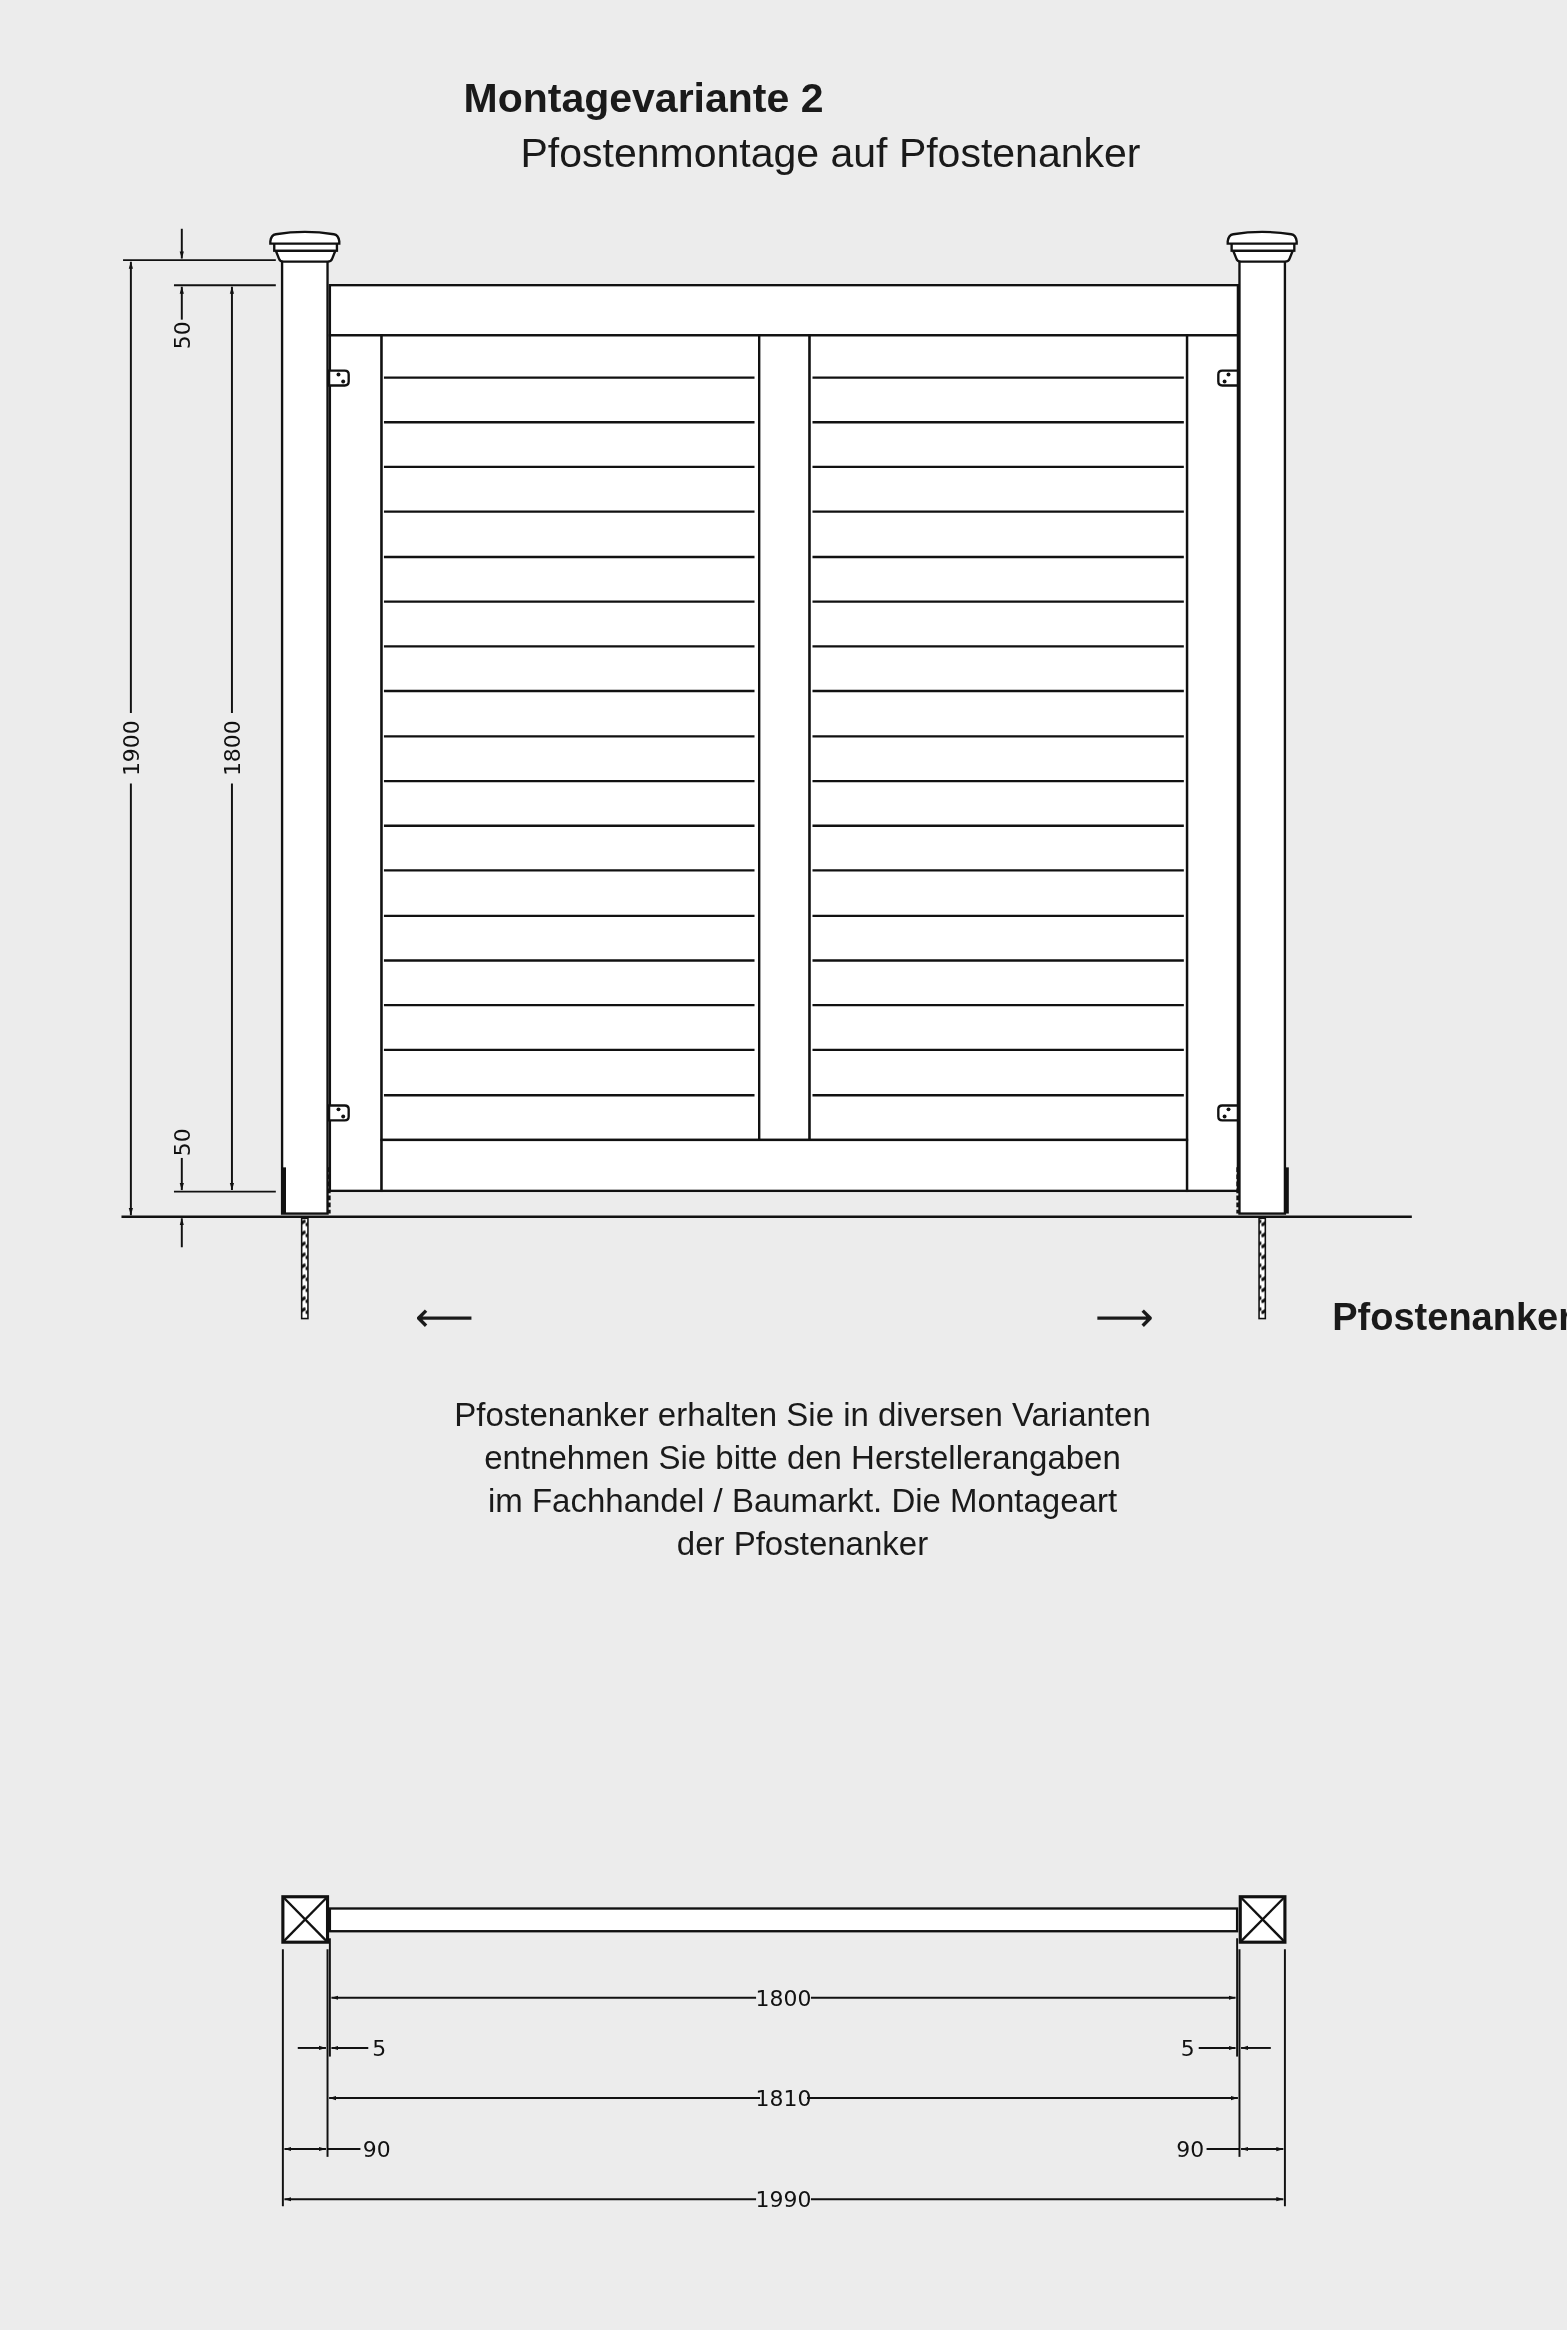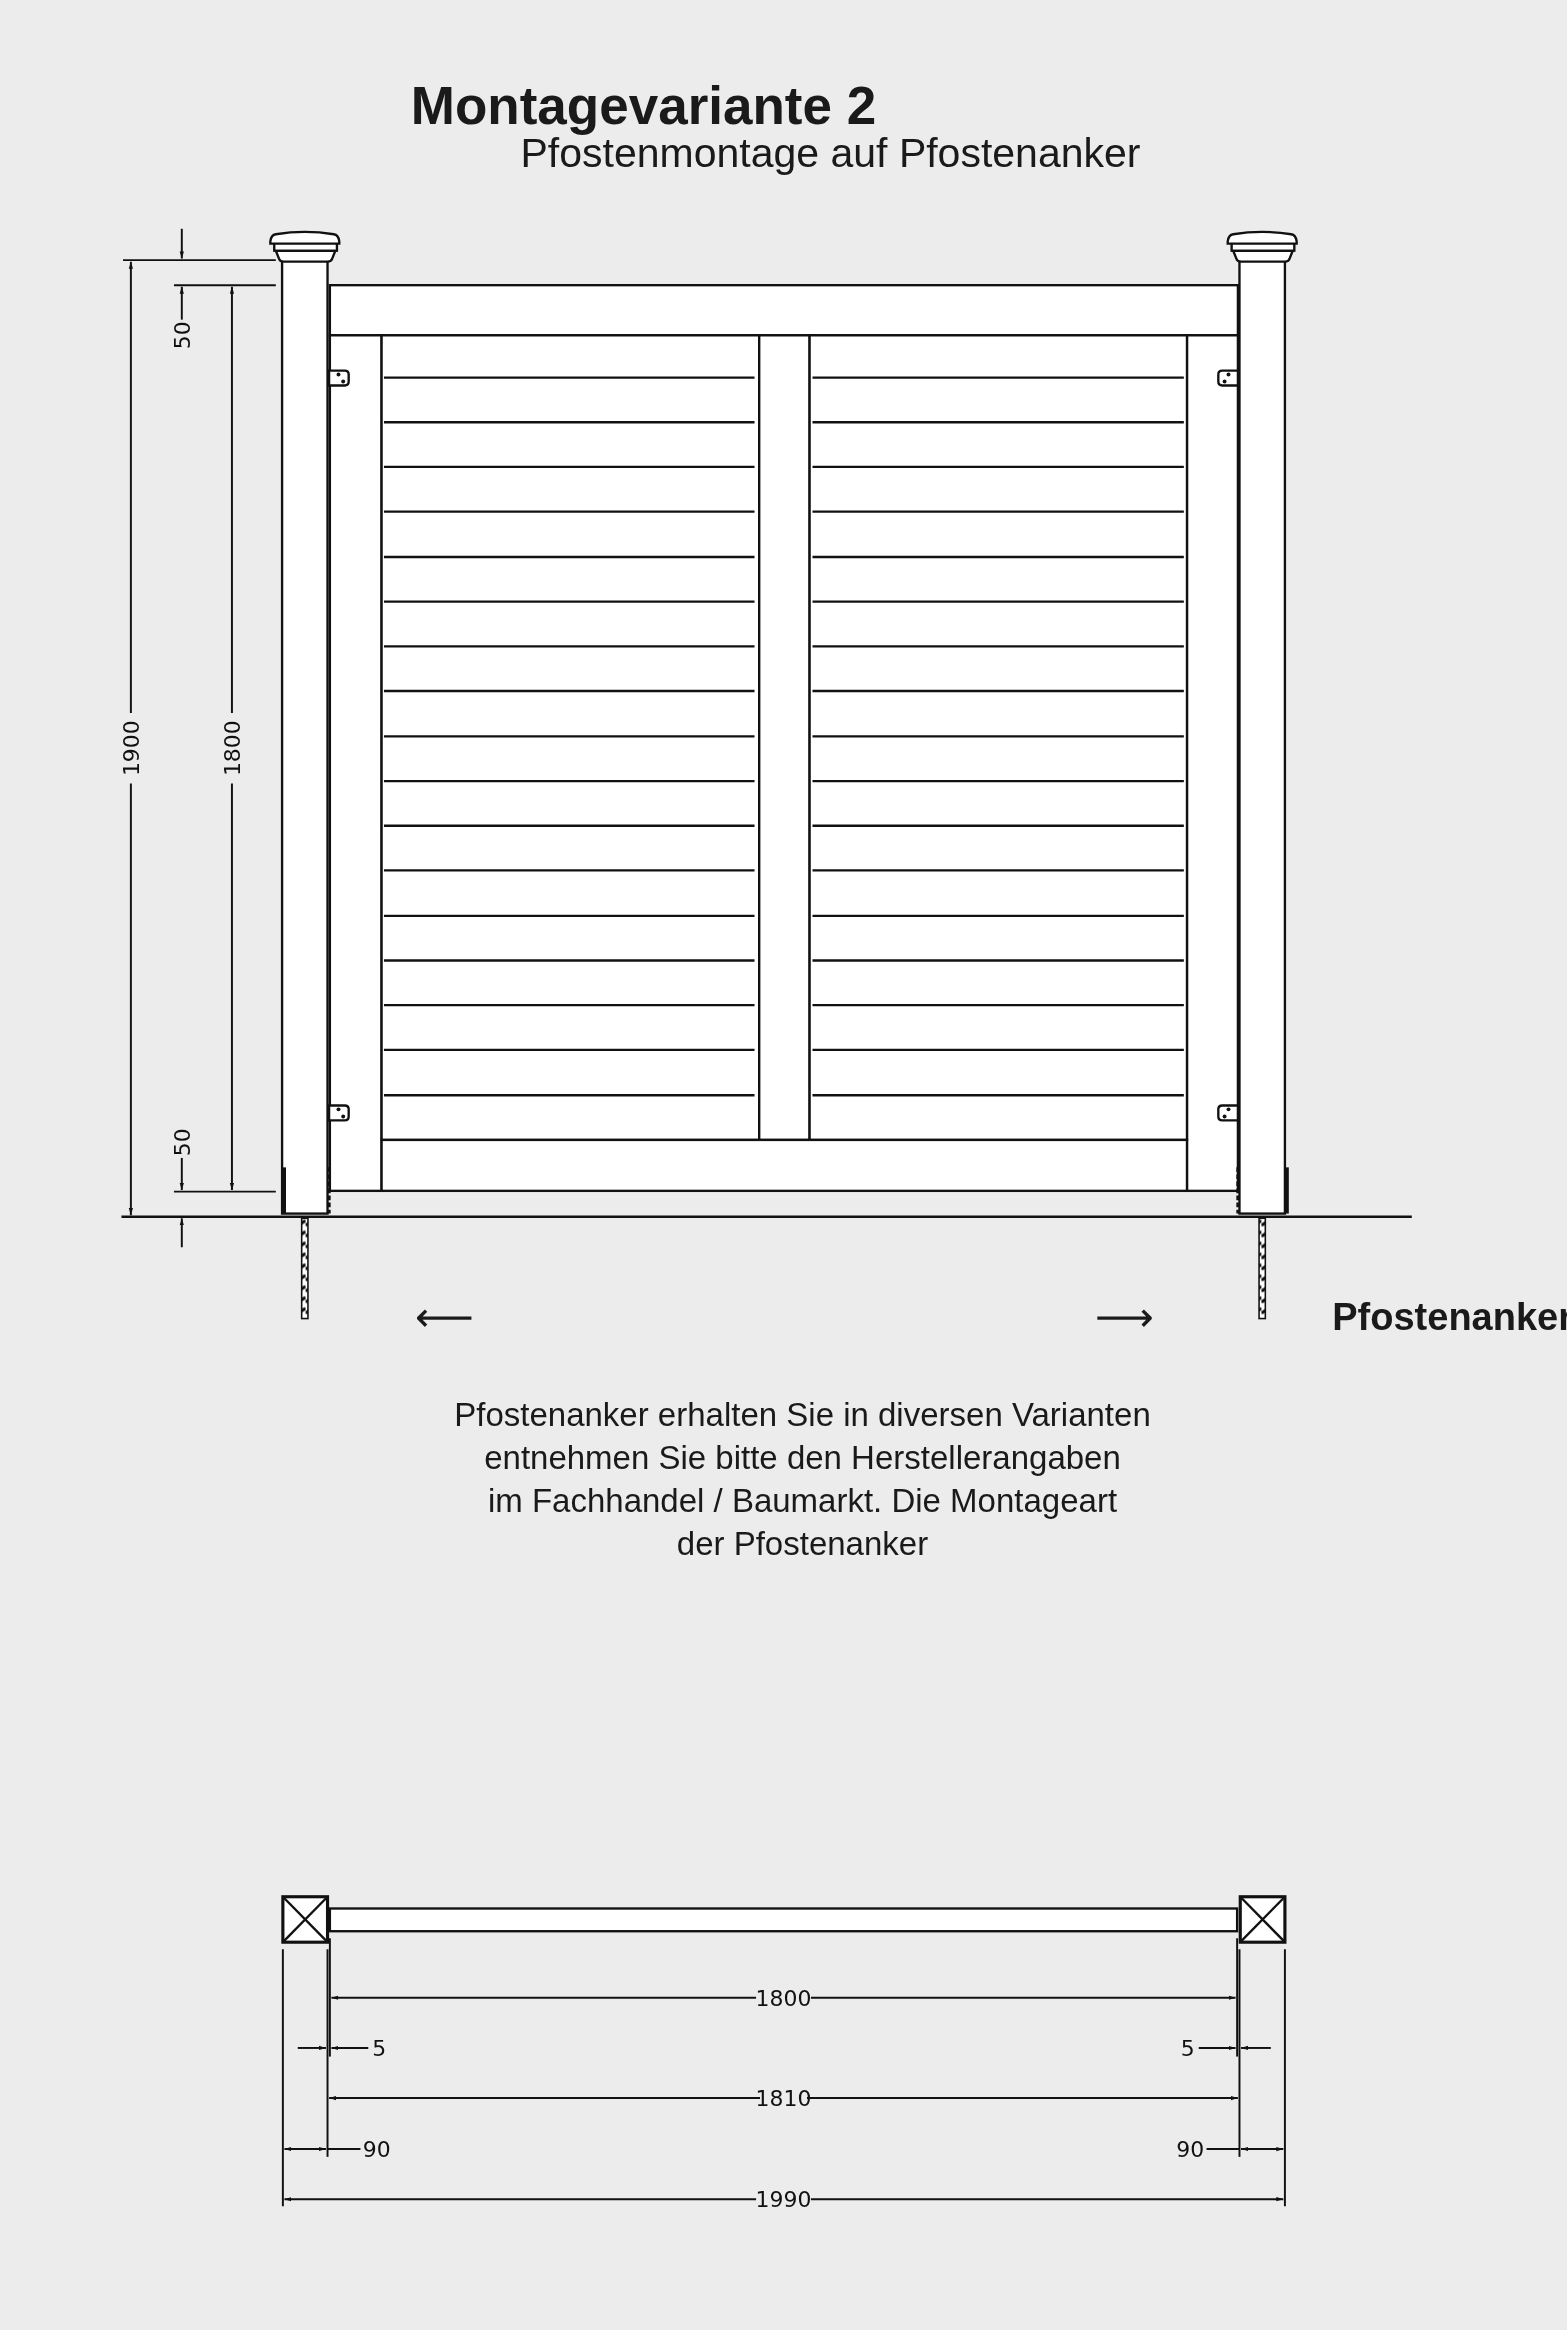--- a/index.html
+++ b/index.html
@@ -6,21 +6,21 @@
     body {
       width: 1567px; height: 2330px;
       background: #ececec;
       position: relative; overflow: hidden;
       font-family: "Liberation Sans", sans-serif;
       color: #1a1a1a;
     }
     .abs { position: absolute; }
     .title {
       left: 0; width: 1287px; top: 75px;
-      text-align: center; font-weight: bold; font-size: 53px; letter-spacing: 0;
+      text-align: center; font-weight: bold; font-size: 41px; letter-spacing: 0;
     }
     .subtitle {
       left: 47px; width: 1567px; top: 130px;
       text-align: center; font-size: 41px;
     }
     .anchor-title {
       left: 6px; width: 1567px; top: 1296px;
       text-align: right; font-weight: bold; font-size: 38px;
     }
     .anchor-arrow { font-size: 41px; top: 1293px; }

